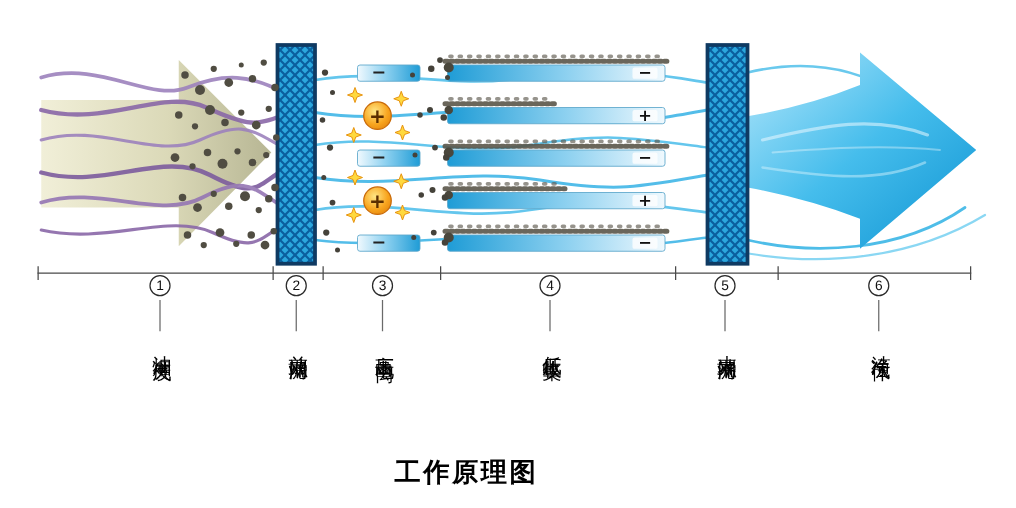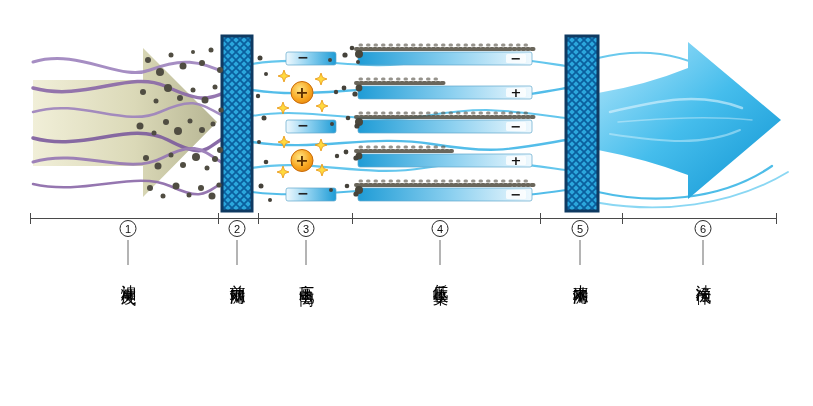--- a/index.html
+++ b/index.html
@@ -260,14 +260,15 @@
     <div class="stage-num">5</div>
     <div class="stage-line"></div>
     <div class="stage-label">末端滤网</div>
   </div>
   <div class="stage" style="left:703px">
     <div class="stage-num">6</div>
     <div class="stage-line"></div>
     <div class="stage-label">洁净气体</div>
   </div>
 
+  <div class="title">工作原理图</div>
 
 </div>
 
 </body></html>

